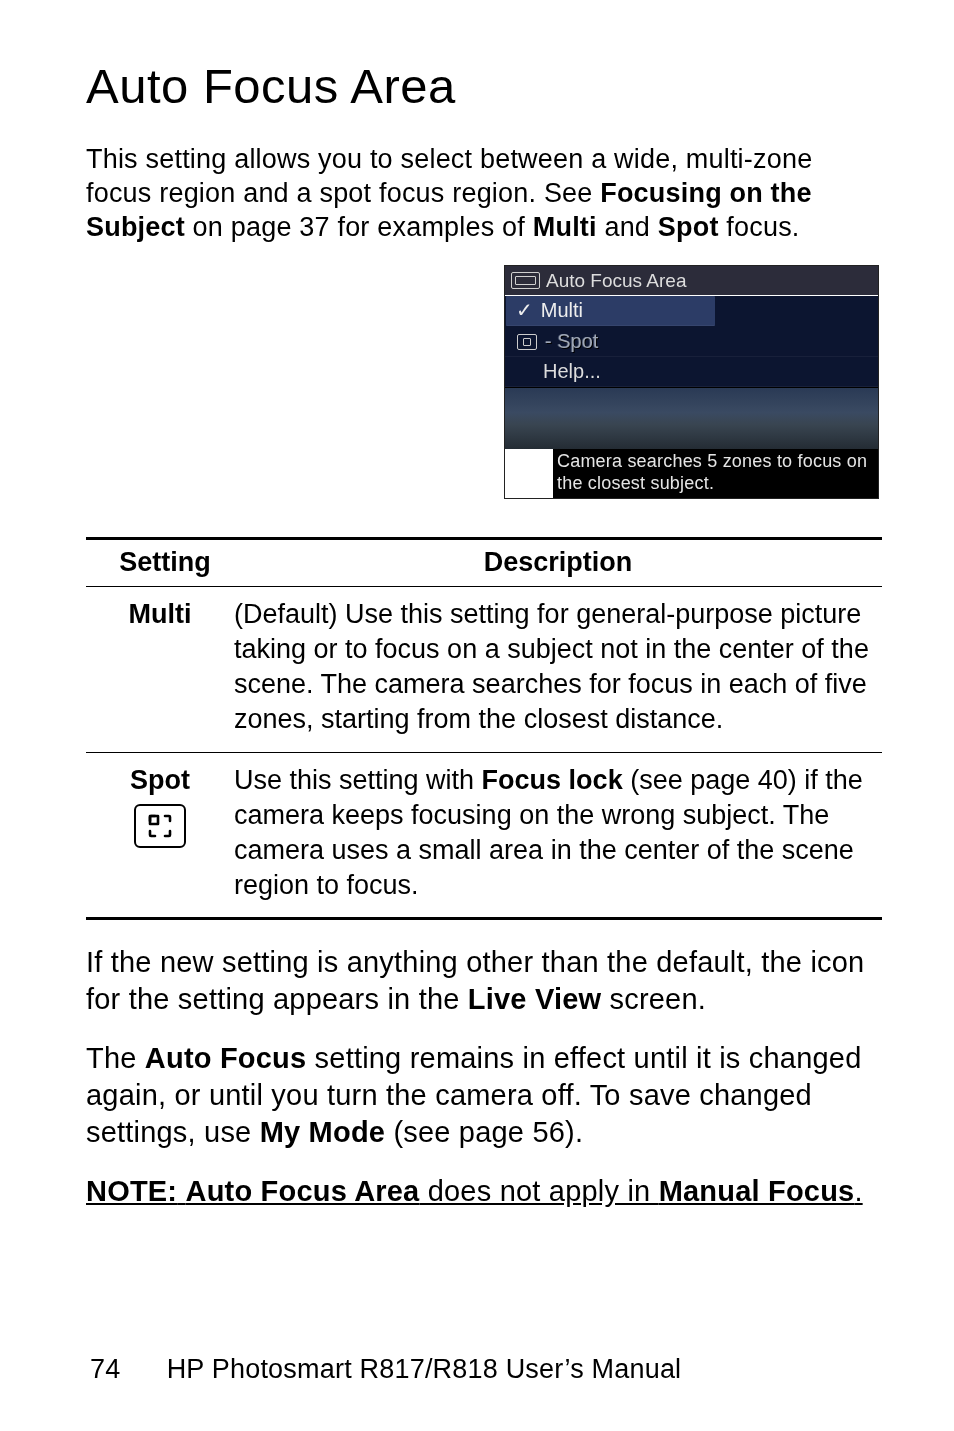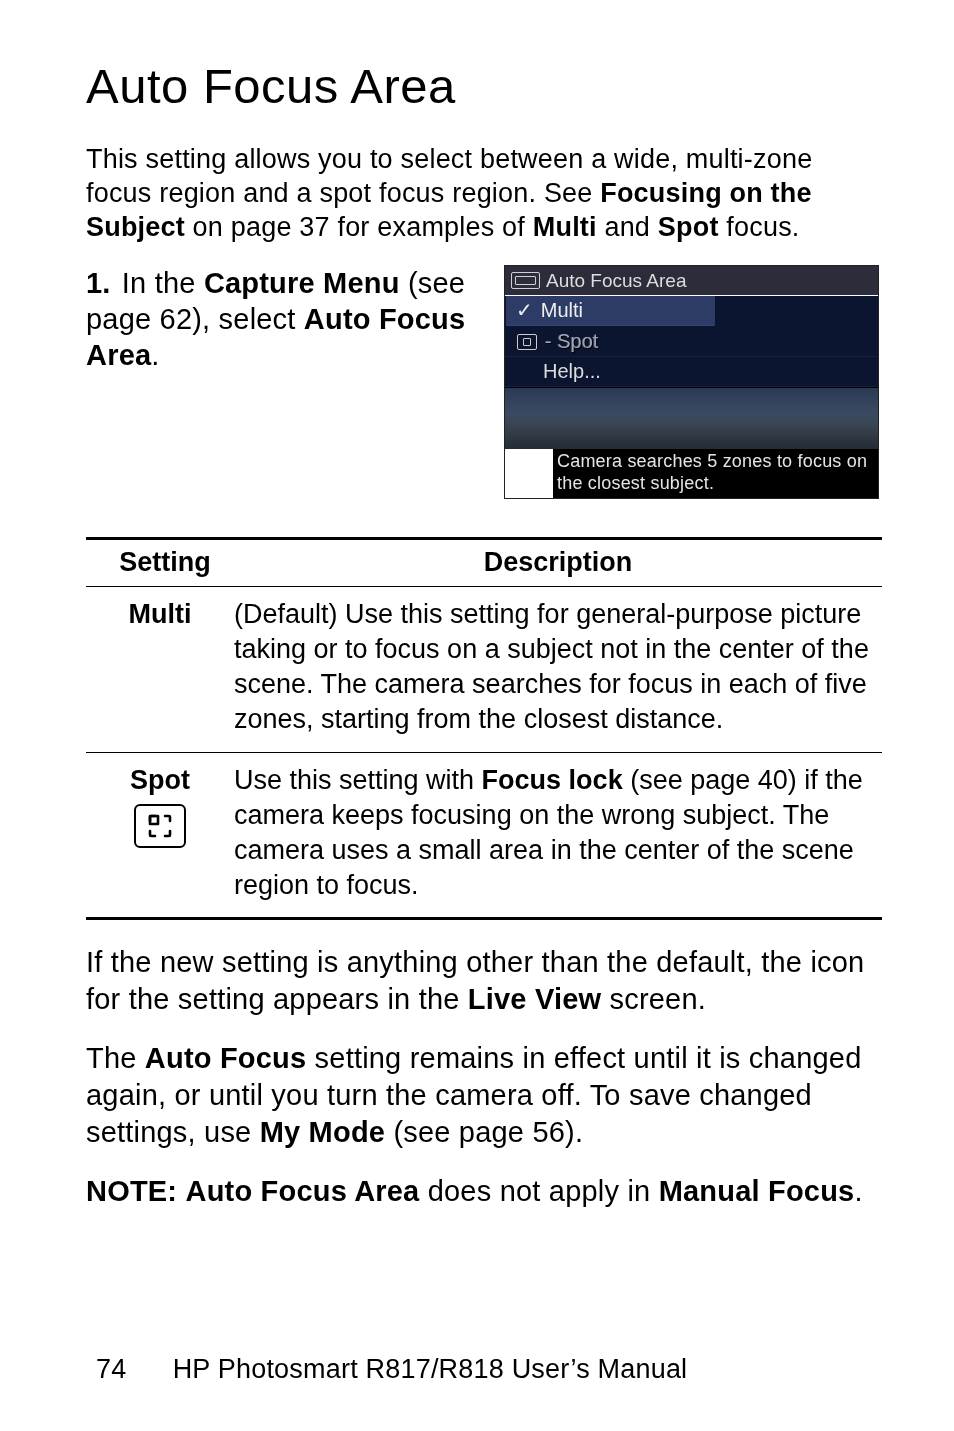--- a/index.html
+++ b/index.html
@@ -154,45 +154,41 @@
     font-weight: 400;
   }
   .spot-icon-box svg { width: 26px; height: 26px; }
 
   .para {
     font-size: 29px;
     margin-bottom: 22px;
     letter-spacing: 0.2px;
     line-height: 1.28;
   }
-  .note { font-size: 29px; letter-spacing: 0.2px; }
+  .note { font-size: 29px; letter-spacing: 0.2px; text-decoration: underline; }
 
   .footer {
     position: absolute;
     bottom: 44px;
-    left: 96px;
+    left: 90px;
     font-size: 27px;
     letter-spacing: 0.2px;
   }
 </style>
 </head>
 <body>
 
 <h1>Auto Focus Area</h1>
 
 <p class="intro">
   <span>This setting allows you to select between a wide, multi-zone focus region and a spot focus region. See </span><span class="bold">Focusing on the Subject</span><span> on page 37 for examples of </span><span class="bold">Multi</span><span> and </span><span class="bold">Spot</span><span> focus.</span>
 </p>
 
 <div class="steps-block">
   <ol class="steps">
-    <li>
-      <span class="num">1.</span>
-      <span>In the </span><span class="bold">Capture Menu</span><span> (see page 62), select </span><span class="bold">Auto Focus Area</span><span>.</span>
-    </li>
   </ol>
 
   <div class="cam">
     <div class="cam-title">
       <span class="cam-title-icon"></span>
       <span>Auto Focus Area</span>
     </div>
     <div class="cam-menu">
       <div class="cam-item cam-sel">
         <span>✓</span>

